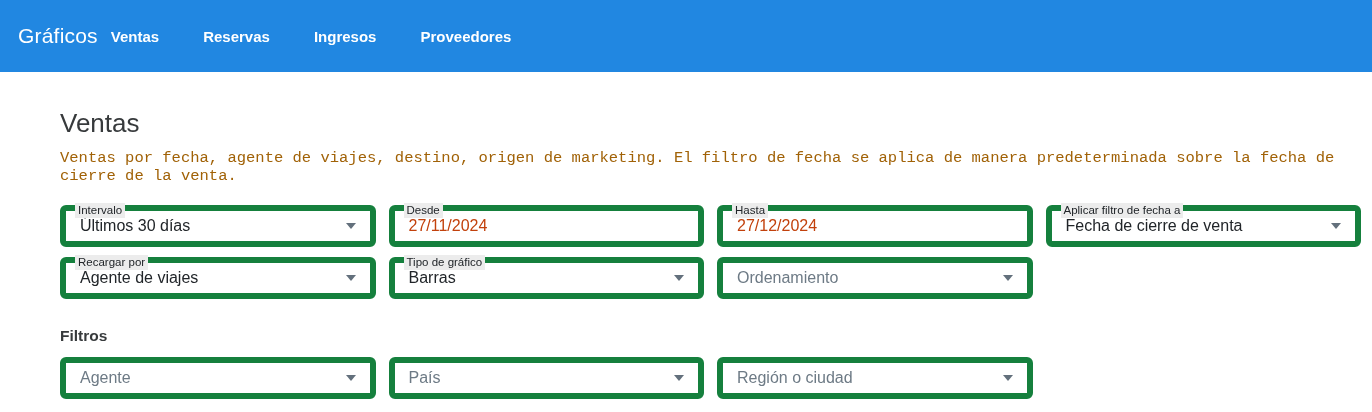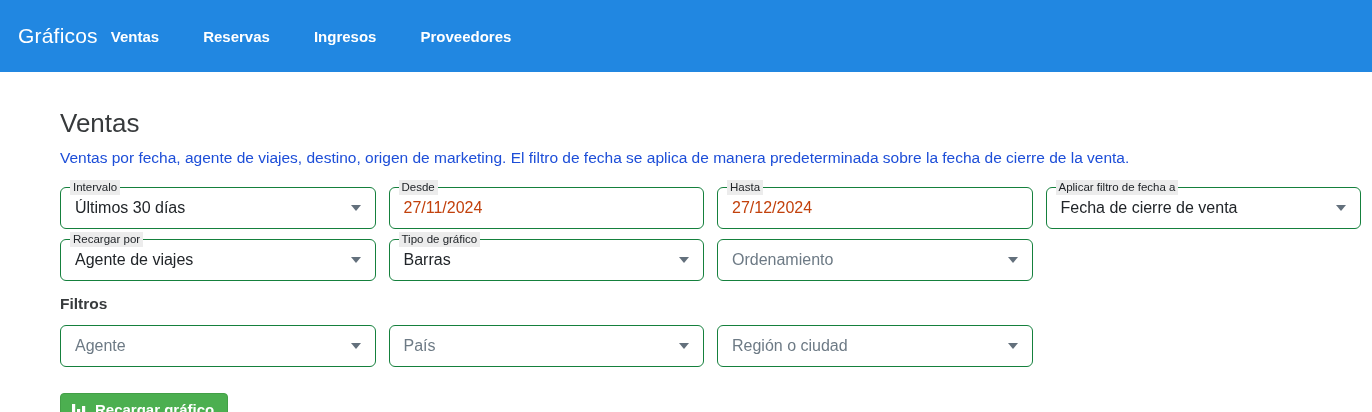--- a/index.html
+++ b/index.html
@@ -10,46 +10,46 @@
   .navbar { height: 72px; background: #2187e1; display: flex; align-items: center;
     padding-left: 18px; }
   .brand { color: #ffffff; font-size: 21px; font-weight: 400; letter-spacing: 0.2px;
     cursor: pointer; }
   .nav-items { display: flex; align-items: center; margin-left: 13px; column-gap: 44px; }
   .nav-link { color: #ffffff; font-size: 15px; font-weight: 700; cursor: pointer; }
 
   
   .content { padding: 36px 11px 0 60px; }
   .page-title { font-size: 26px; font-weight: 400; color: #373a3c; }
-  .page-desc { margin-top: 10px; font-size: 15.5px; color: #1d4ed8; }
+  .page-desc { margin-top: 10px; font-size: 15.5px; color: #a16207; font-family: Liberation Mono, monospace; }
 
   .form-area { margin-top: 20px; }
   .row { display: grid; grid-template-columns: repeat(4, 1fr); column-gap: 13px;
     margin-bottom: 10px; }
 
   .field-wrap { position: relative; }
-  .field { position: relative; height: 42px; border: 1px solid #15803d; border-radius: 6px;
+  .field { position: relative; height: 42px; border: 6px solid #15803d; border-radius: 6px;
     background: #ffffff; display: flex; align-items: center; padding: 0 14px;
     cursor: pointer; }
   .field-label { position: absolute; top: -8px; left: 9px; font-size: 11.5px;
     color: #212529; background: #ececec; padding: 0 3px; line-height: 15px;
     white-space: nowrap; }
   .field-value { font-size: 16px; color: #212529; flex: 1; white-space: nowrap;
     overflow: hidden; }
   .field-value.muted { color: #c2410c; }
   .field-value.placeholder { color: #6d7a85; }
   .caret { width: 0; height: 0; border-left: 5px solid transparent;
     border-right: 5px solid transparent; border-top: 6px solid #63707c;
     margin-left: 8px; flex-shrink: 0; }
 
   .annotation { position: absolute; left: -5px; right: -5px; top: -5px; bottom: -5px;
     border: 3px solid #e00000; pointer-events: none; }
 
   .filtros-heading { font-size: 15.5px; font-weight: 700; color: #373a3c;
-    margin: 14px 0 12px 0; }
+    margin: 28px 0 12px 0; }
 
   .btn-reload { margin-top: 16px; display: inline-flex; align-items: center;
     background: #4caf50; border: 1px solid #43a047; border-radius: 4px;
     color: #ffffff; font-size: 15px; font-weight: 700; padding: 7px 13px 7px 10px;
     cursor: pointer; font-family: inherit; }
   .btn-reload .chart-icon { margin-right: 6px; display: inline-flex; }
 </style>
 </head>
 <body>
 

